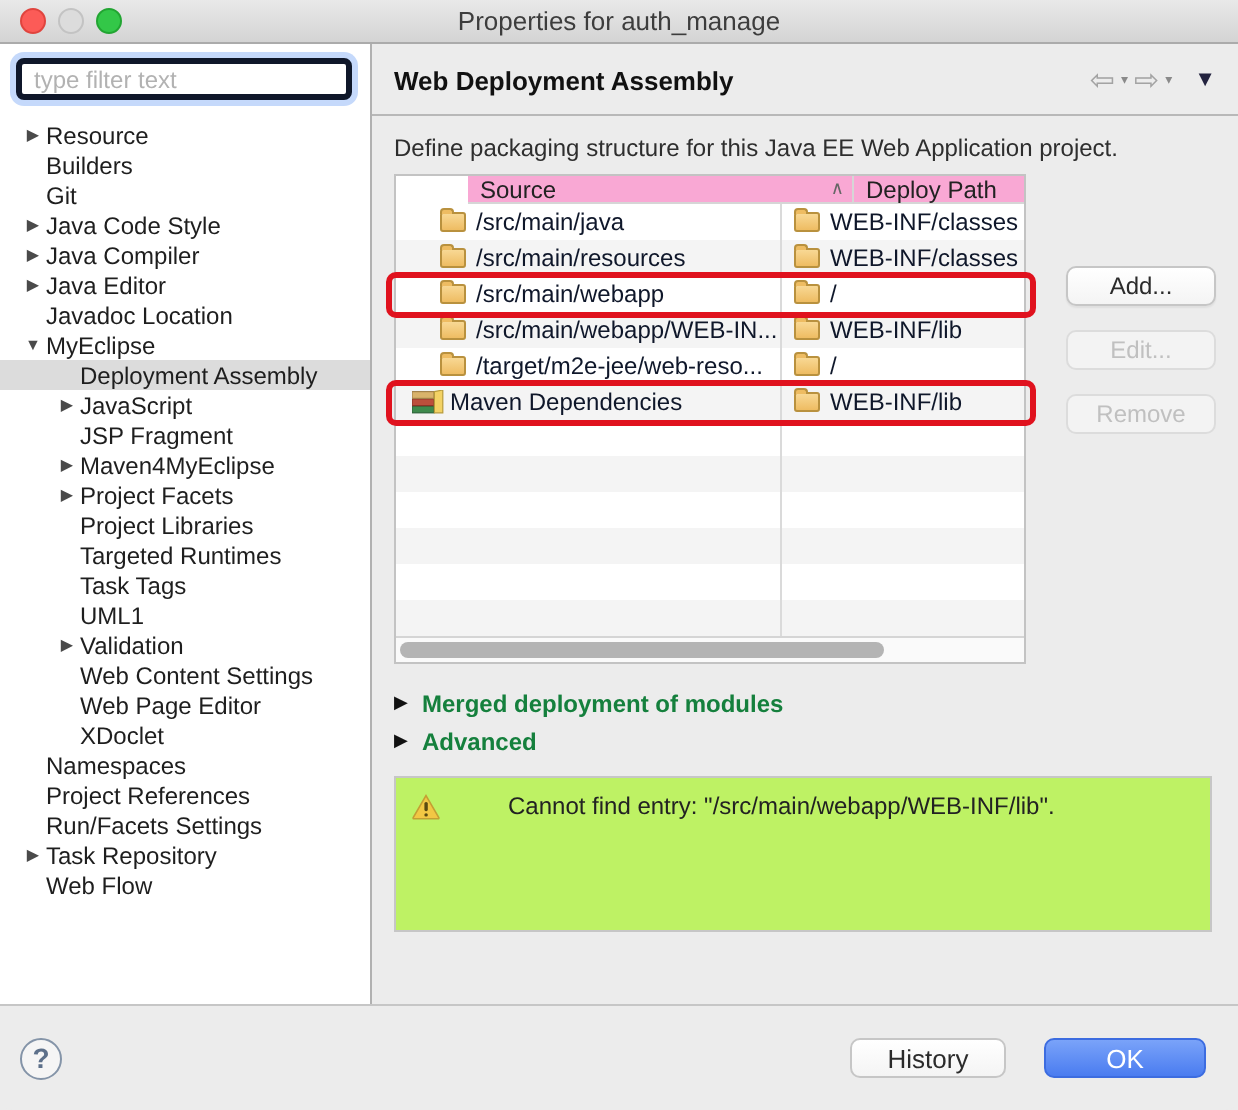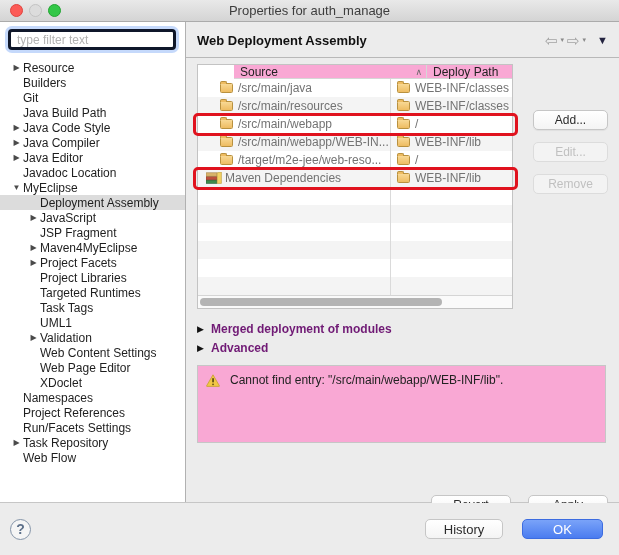--- a/index.html
+++ b/index.html
@@ -43,21 +43,21 @@
   .desc { margin-top:9px; font-size:12px; color:#2e2e2e; }
 
   
   .tablerow { display:flex; margin-top:6px; align-items:flex-start; }
   .table { width:316px; flex:none; background:#fff; border:1px solid #c3c3c3; position:relative; }
   .thead { display:flex; height:14px; border-bottom:1px solid #d6d6d6; font-size:12px; color:#222; background:#f9a8d4;margin-left:36px; }
   .thead .hc { display:flex; align-items:center; padding:0 4px 0 6px; }
   .thead .hc.src { width:193px; border-right:1px solid #d6d6d6; }
   .thead .hc.dep { flex:1; }
   .sortglyph { margin-left:auto; font-size:9px; color:#666; }
-  .trow { display:flex; height:18px; position:relative; font-size:12px; color:#737373; }
+  .trow { display:flex; height:18px; position:relative; font-size:12px; color:#0f172a; }
   .trow.alt { background:#f4f4f4; }
   .cell { display:flex; align-items:center; overflow:hidden; white-space:nowrap; }
   .cell.src { width:193px; border-right:1px solid #dadada; padding-left:22px; }
   .cell.dep { flex:1; padding-left:6px; }
   .fico { width:13px; height:10px; flex:none; margin-right:5px; position:relative; background:linear-gradient(#f8d894,#eebc62); border:1px solid #b9913e; border-radius:1.5px; }
   .fico::before { content:""; position:absolute; top:-3px; left:-1px; width:5px; height:2px; background:#eebc62; border:1px solid #b9913e; border-bottom:none; border-radius:2px 2px 0 0; }
   .mico { width:16px; height:12px; flex:none; margin-right:3px; }
   .trow.hl::after { content:""; position:absolute; top:-2px; bottom:-3px; left:-5px; right:-6px; border:3px solid #e0121e; border-radius:5px; pointer-events:none; z-index:3; }
   .hscroll { height:13px; border-top:1px solid #d5d5d5; background:#fafafa; display:flex; align-items:center; padding:0 2px; }
   .hthumb { height:8px; width:78%; background:#b4b4b4; border-radius:4px; }
@@ -65,24 +65,24 @@
   .sidebtns { margin-left:20px; margin-top:4px; display:flex; flex-direction:column; width:80px; }
   .btn { height:20px; border-radius:5px; font-size:12px; font-family:inherit; display:flex; align-items:center; justify-content:center; cursor:default; }
   .btn.std { background:linear-gradient(#ffffff,#f4f4f4); border:1px solid #c6c6c6; color:#2b2b2b; box-shadow:0 1px 1px rgba(0,0,0,.06);margin-top:42px; }
   .btn.dis { background:#f3f3f3; border:1px solid #dcdcdc; color:#c0c0c0; box-shadow:none; }
   .sidebtns .btn + .btn { margin-top:12px; }
 
   
   .sections { margin-top:10px; }
   .secrow { display:flex; align-items:center; height:19px; }
   .secarrow { width:14px; font-size:9px; color:#111; }
-  .seclabel { font-size:12px; font-weight:bold; color:#701a75; }
-
-  
-  .warnbox { margin-top:8px; width:409px; height:78px; background:#f9a8d4; border:1px solid #c6c6c6; padding:7px 8px; display:flex; align-items:flex-start; }
+  .seclabel { font-size:12px; font-weight:bold; color:#15803d; }
+
+  
+  .warnbox { margin-top:8px; width:409px; height:78px; background:#bef264; border:1px solid #c6c6c6; padding:7px 8px; display:flex; align-items:flex-start;gap:24px; }
   .warnicon { flex:none; margin-right:10px; margin-top:1px; }
   .warntext { font-size:12px; color:#222; }
 
   
   .actions { margin-top:10px; display:flex; justify-content:flex-end; gap:17px; }
   .actions .btn { width:80px; }
 
   
   .footer { height:52px; flex:none; display:flex; align-items:center; padding:0 16px 0 10px; background:#ececec; }
   .help { width:21px; height:21px; border-radius:50%; border:1.5px solid #8494a8; color:#5d708a; font-size:14px; font-weight:bold; display:flex; align-items:center; justify-content:center; background:#f5f5f5; }
@@ -116,24 +116,20 @@
             <span class="exp">▶</span>
             <span>Resource</span>
           </div>
         <div class="ti lvl1">
             <span class="exp"></span>
             <span>Builders</span>
           </div>
         <div class="ti lvl1">
             <span class="exp"></span>
             <span>Git</span>
-          </div>
-        <div class="ti lvl1">
-            <span class="exp"></span>
-            <span>Java Build Path</span>
           </div>
         <div class="ti lvl1">
             <span class="exp">▶</span>
             <span>Java Code Style</span>
           </div>
         <div class="ti lvl1">
             <span class="exp">▶</span>
             <span>Java Compiler</span>
           </div>
         <div class="ti lvl1">
@@ -229,20 +225,21 @@
         <span class="navicons">
           <span class="navarrow">⇦</span>
           <span class="navdrop">▾</span>
           <span class="navarrow">⇨</span>
           <span class="navdrop">▾</span>
           <span class="viewmenu">▼</span>
         </span>
       </div>
       <div class="hsep"></div>
 
+      <div class="desc">Define packaging structure for this Java EE Web Application project.</div>
 
       <div class="tablerow">
         <div class="table">
           <div class="thead">
             <div class="hc src">
               <span>Source</span>
               <span class="sortglyph">∧</span>
             </div>
             <div class="hc dep">
               <span>Deploy Path</span>

